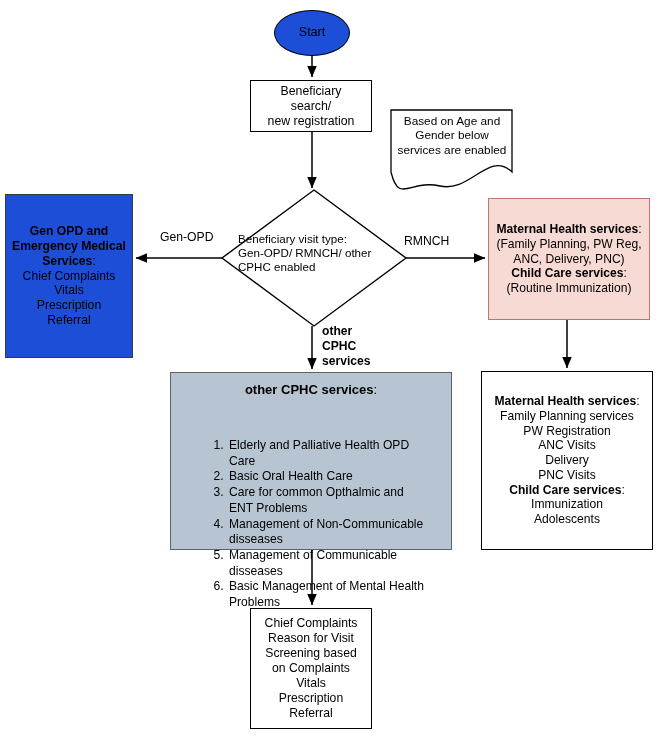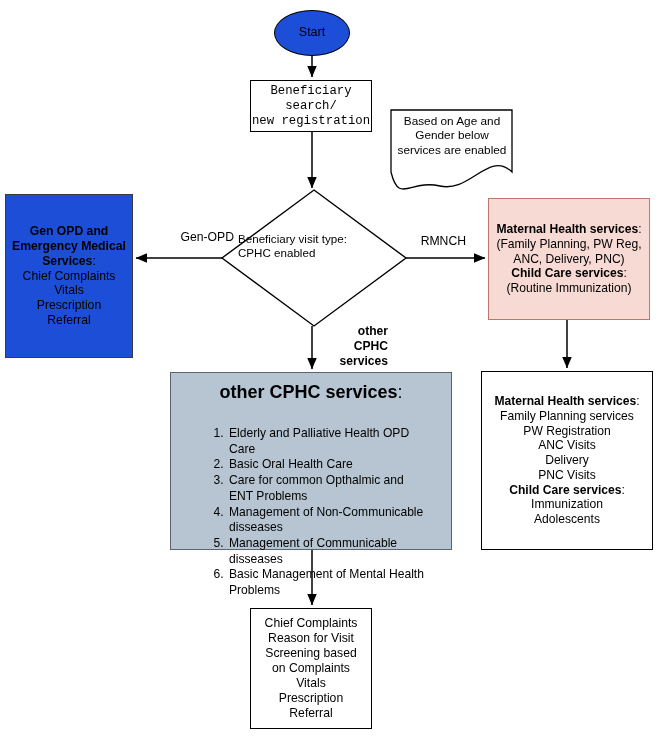--- a/index.html
+++ b/index.html
@@ -15,21 +15,21 @@
   .rectnode{border:1.3px solid #000;background:#ffffff;}
 
   .line{display:block;line-height:1.22;}
   .b{font-weight:bold;}
 
   
   #start{left:274px;top:10px;width:76px;height:46px;
          border:1.4px solid #000;border-radius:50%;background:#1d4ed8;font-size:12.5px;}
 
   
-  #beneficiary{left:250px;top:80px;width:122px;height:52px;font-size:12.3px;font-family:Liberation Mono, monospace;}
+  #beneficiary{left:250px;top:80px;width:122px;height:52px;font-size:12.3px;}
 
   
   #note-wrap{position:absolute;left:390px;top:109px;width:124px;height:78px;}
   #note-text{position:absolute;left:0;top:5px;width:124px;text-align:center;
              font-size:11.8px;line-height:1.28;}
 
   
   #decision-wrap{position:absolute;left:222px;top:190px;width:184px;height:136px;}
   #decision-text{position:absolute;left:16px;top:42px;width:152px;text-align:left;
                  font-size:11.6px;line-height:1.3;}
@@ -39,32 +39,32 @@
           border:1.3px solid #3a3a3a;background:#1d4ed8;font-size:12.2px;}
 
   
   #rmnch{left:488px;top:198px;width:162px;height:122px;
          border:1.3px solid #C1756B;background:#F8DAD4;font-size:12.1px;}
 
   
   #cphc{left:170px;top:372px;width:282px;height:178px;
         border:1.3px solid #5a6470;background:#B7C5D2;
         align-items:stretch;justify-content:flex-start;padding:9px 0 0 0;}
-  #cphc .hdr{text-align:center;font-size:18px;margin-bottom:7px;}
+  #cphc .hdr{text-align:center;font-size:13px;margin-bottom:25px;}
   #cphc ol{margin:16px;padding:0 10px 0 40px;text-align:left;font-size:12.1px;line-height:1.30;}
   #cphc ol li{margin:0;padding-left:2px;}
 
   
   #mh{left:481px;top:371px;width:172px;height:179px;font-size:12.1px;}
 
   
   #final{left:250px;top:608px;width:122px;height:121px;font-size:12.2px;}
 
   
-  .edgelabel{position:absolute;font-size:12.2px;background:transparent;text-align:right;}
+  .edgelabel{position:absolute;font-size:12.2px;background:transparent;text-align:left;}
   #lbl-genopd{left:160px;top:230px;width:74px;}
   #lbl-rmnch{left:404px;top:234px;width:62px;}
   #lbl-other{left:322px;top:324px;width:66px;font-weight:bold;line-height:1.22;font-size:12.1px;}
 </style>
 </head>
 <body>
 
 <div id="canvas">
 
   <svg class="edges" viewBox="0 0 662 741">
@@ -107,20 +107,21 @@
     <div id="note-text">
       <span class="line">Based on Age and</span>
       <span class="line">Gender below</span>
       <span class="line">services are enabled</span>
     </div>
   </div>
 
   <div id="decision-wrap">
     <div id="decision-text">
       <span class="line">Beneficiary visit type:</span>
+      <span class="line">Gen-OPD/ RMNCH/ other</span>
       <span class="line">CPHC enabled</span>
     </div>
   </div>
 
   <div class="node" id="genopd">
     <span class="line b">Gen OPD and</span>
     <span class="line b">Emergency Medical</span>
     <span class="line"><b>Services</b><span>:</span></span>
     <span class="line">Chief Complaints</span>
     <span class="line">Vitals</span>

